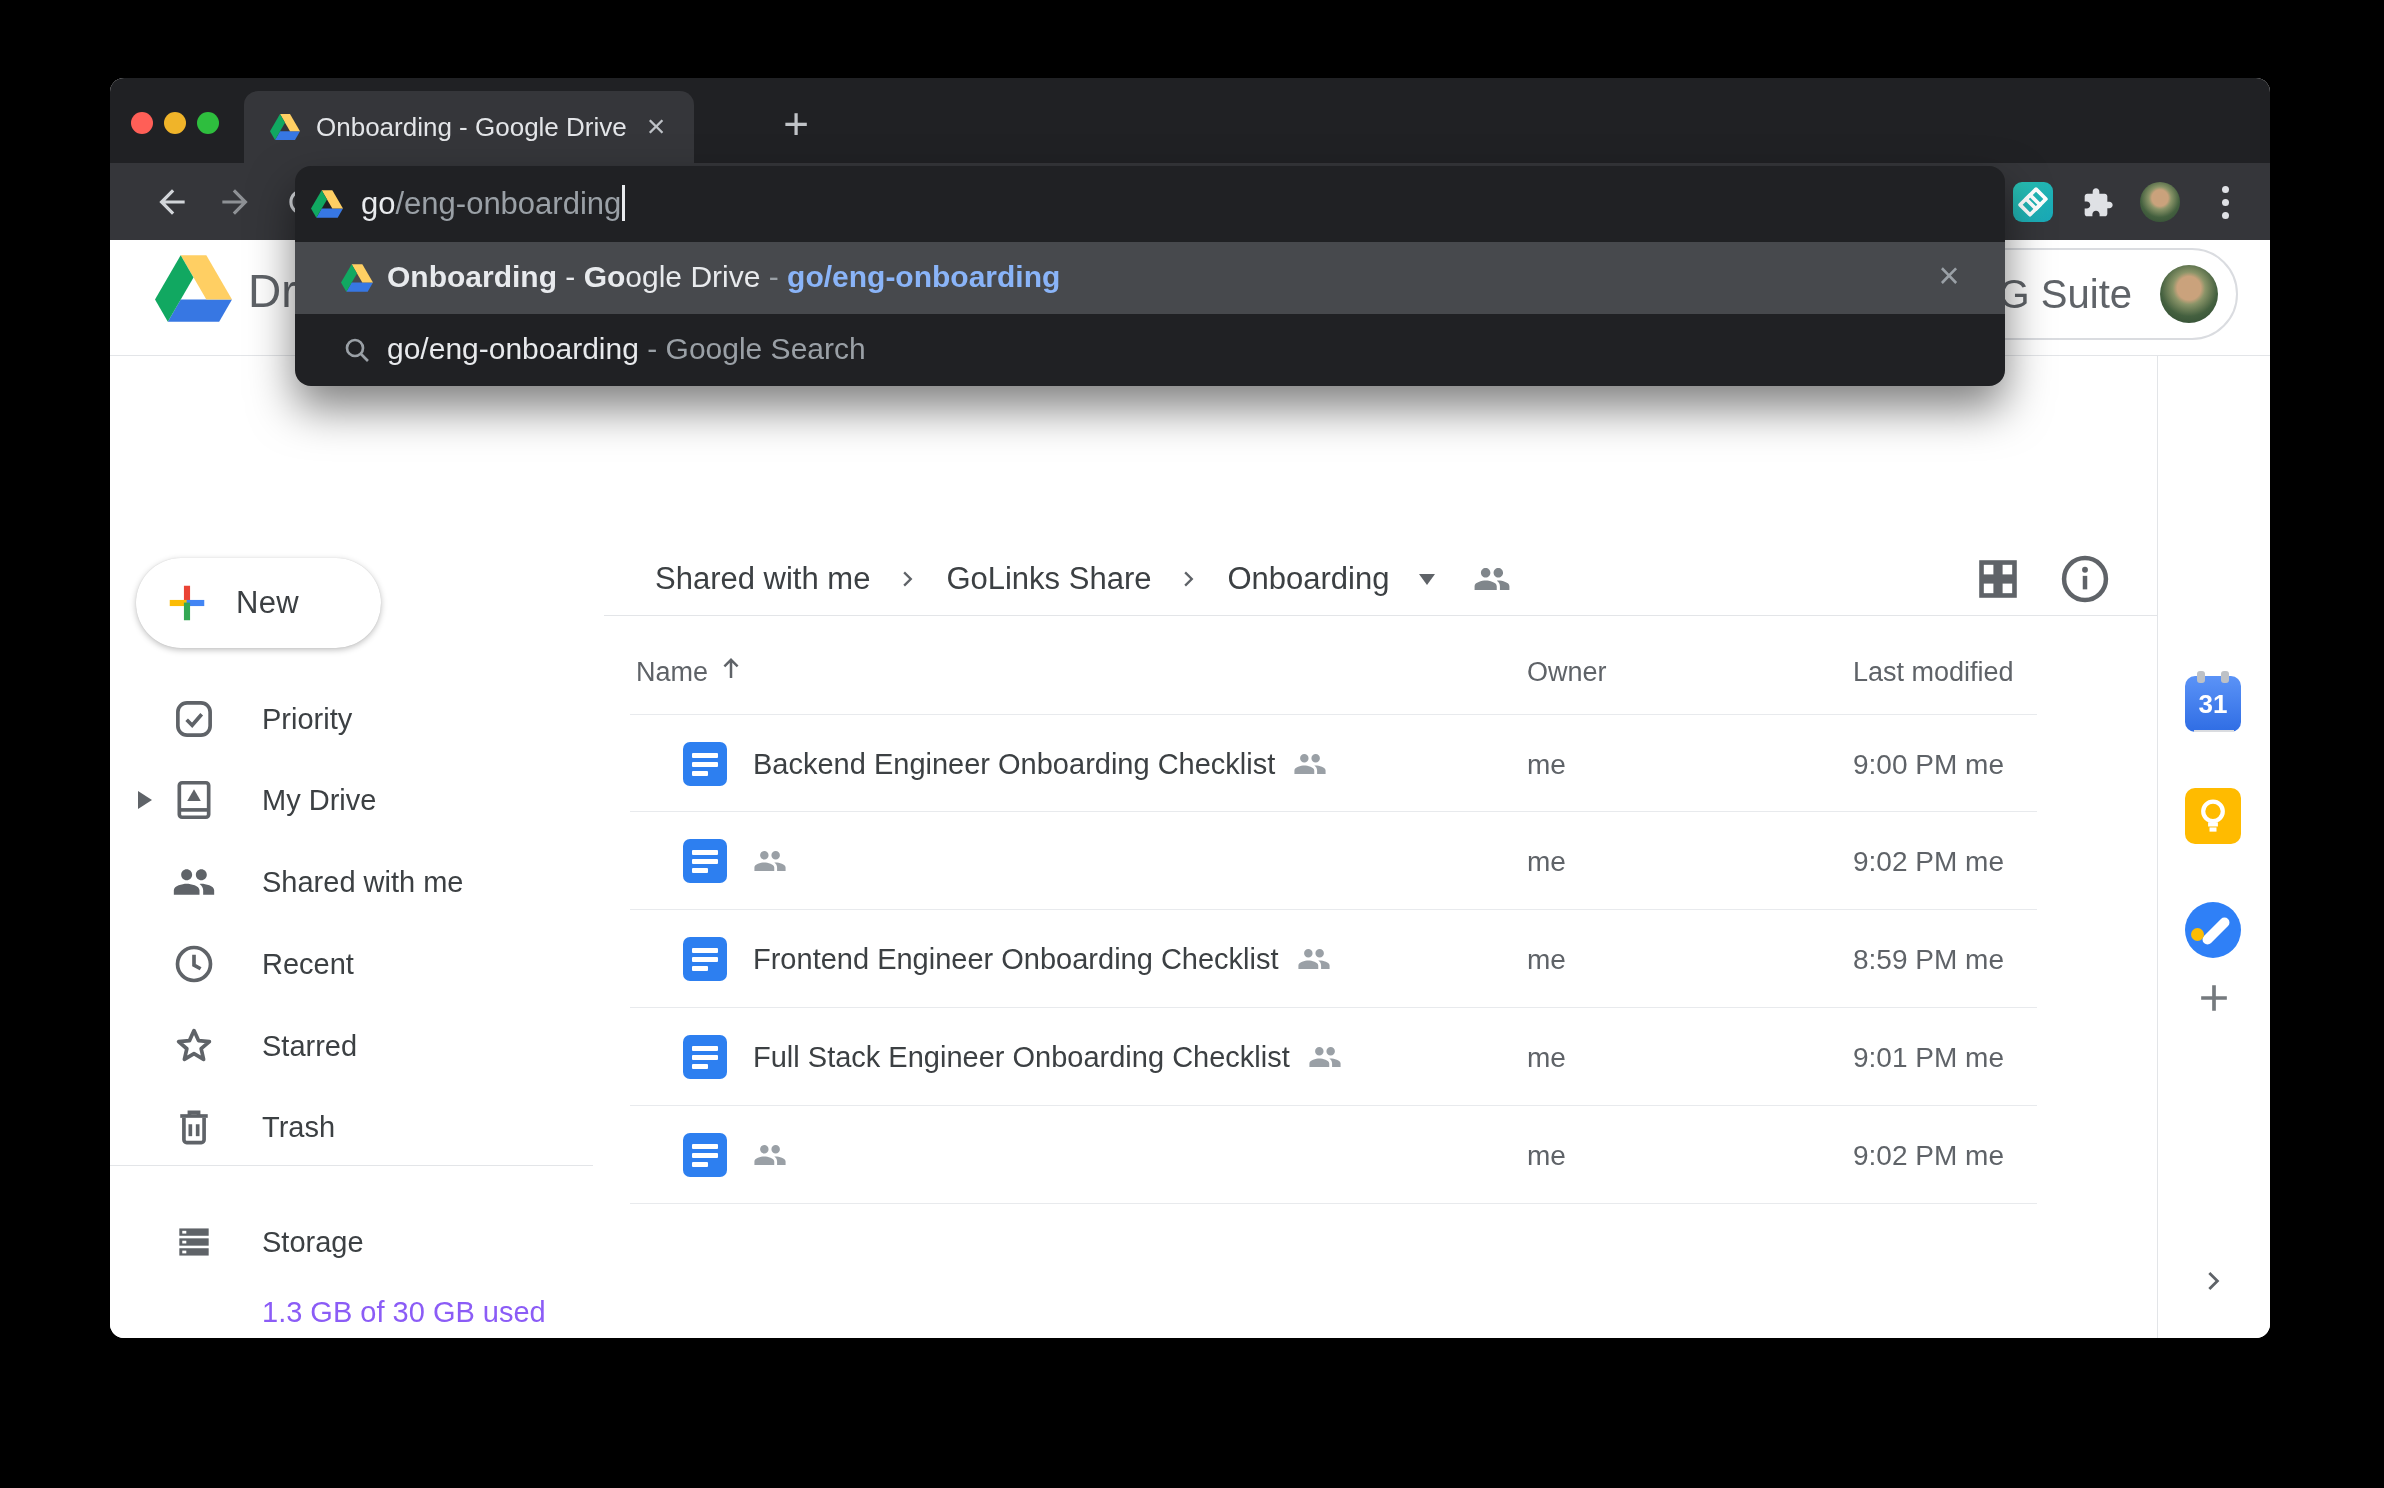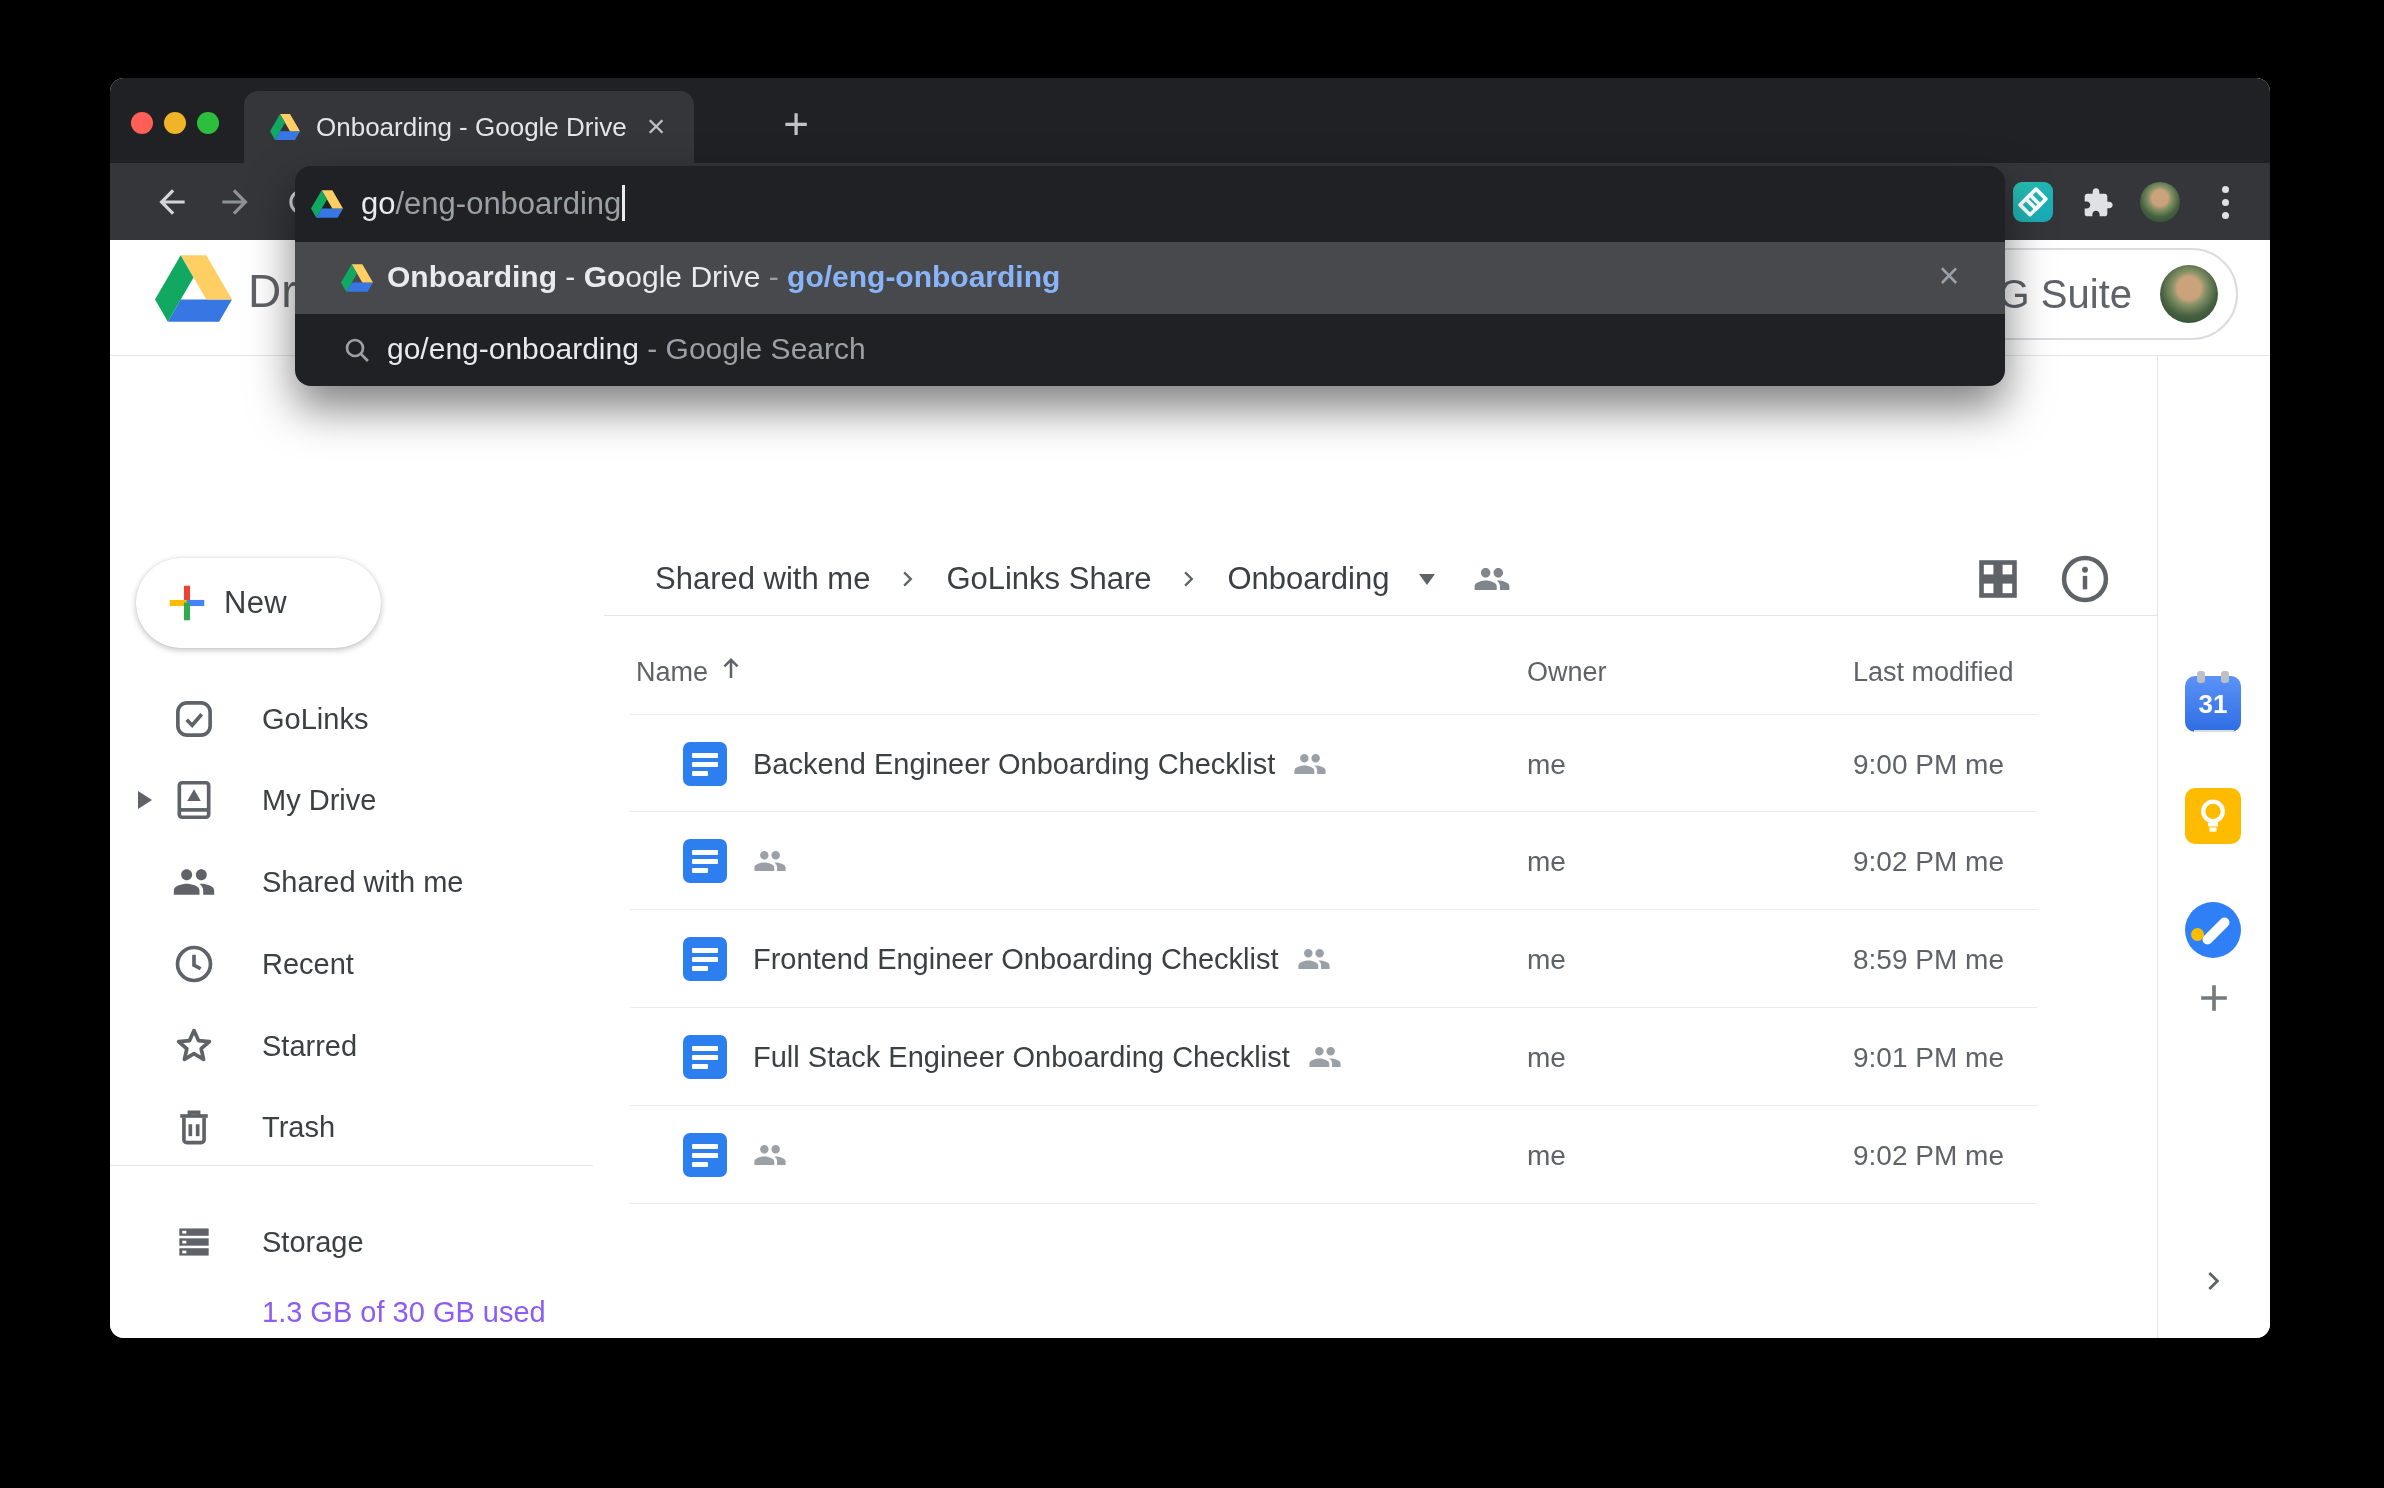--- a/index.html
+++ b/index.html
@@ -41,21 +41,21 @@
   .drive-word { position:absolute; left:138px; top:24px; font-size:46px; color:#5f6368; }
   .suite-pill { position:absolute; left:1800px; top:8px; width:328px; height:92px;
     border:2px solid #dadce0; border-radius:48px; display:flex; align-items:center;
     justify-content:flex-end; gap:28px; padding-right:18px; background:#fff; }
   .suite-label { font-size:40px; color:#5f6368; }
   .header-line { position:absolute; left:0; top:115px; width:100%; height:1px; background:#e3e5e8; }
 
   
   .new-btn { position:absolute; left:26px; top:318px; width:245px; height:90px; background:#fff;
     border-radius:46px; box-shadow:0 2px 6px rgba(0,0,0,.25), 0 0 1px rgba(0,0,0,.15);
-    display:flex; align-items:center; gap:14px; padding-left:28px; }
+    display:flex; align-items:center; gap:26px; padding-left:28px; }
   .new-label { font-size:31px; color:#3c4043; font-weight:500; letter-spacing:.3px; }
   .nav-item { position:absolute; left:0; width:494px; height:82px; display:flex; align-items:center; }
   .nav-item .ic { position:absolute; left:62px; width:44px; height:44px; }
   .nav-item .lbl { position:absolute; left:152px; font-size:29px; color:#3c4043; font-weight:500; }
   .expander { position:absolute; left:28px; width:0; height:0;
     border-left:14px solid #5f6368; border-top:9px solid transparent; border-bottom:9px solid transparent; }
   .side-divider { position:absolute; left:0; top:925px; width:483px; height:1px; background:#e3e5e8; }
   .storage-usage { position:absolute; left:152px; top:1056px; font-size:29px; color:#8b5cf6; }
 
   
@@ -197,21 +197,21 @@
         <rect x="10.4" y="11.8" width="3.2" height="9.2" fill="#34a853"></rect>
       </svg>
       <span class="new-label">New</span>
     </div>
 
     <div class="nav-item" style="top:438px">
       <svg class="ic" viewBox="0 0 24 24">
         <rect x="3.2" y="3.2" width="17.6" height="17.6" rx="5" fill="none" stroke="#5f6368" stroke-width="2"></rect>
         <polyline points="8,12.4 11,15.4 16.2,9.4" fill="none" stroke="#5f6368" stroke-width="2"></polyline>
         </svg>
-      <span class="lbl">GoLinks</span>
+      <span class="lbl">Priority</span>
     </div>
     <div class="nav-item" style="top:519px">
       <span class="expander"></span>
       <svg class="ic" viewBox="0 0 24 24">
         <rect x="4" y="2.6" width="16" height="18.8" rx="1.5" fill="none" stroke="#5f6368" stroke-width="2"></rect>
         <line x1="4" y1="17.4" x2="20" y2="17.4" stroke="#5f6368" stroke-width="2"></line>
         <polygon points="12,6.2 15.7,12.6 8.3,12.6" fill="#5f6368"></polygon>
         </svg>
       <span class="lbl">My Drive</span>
     </div>

